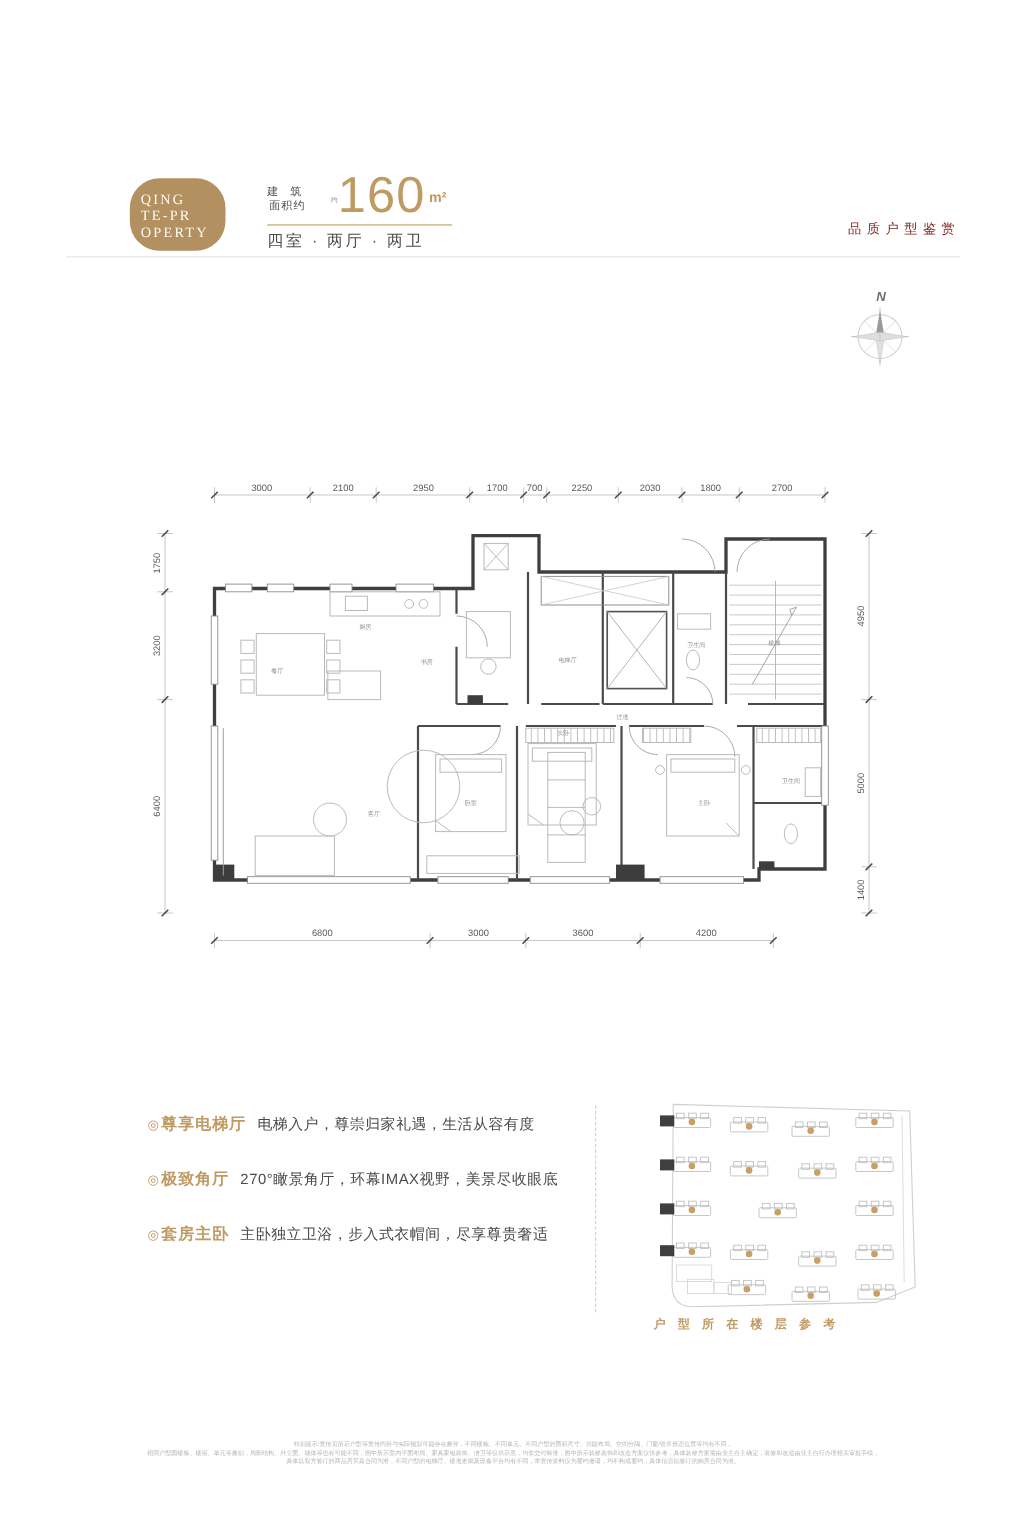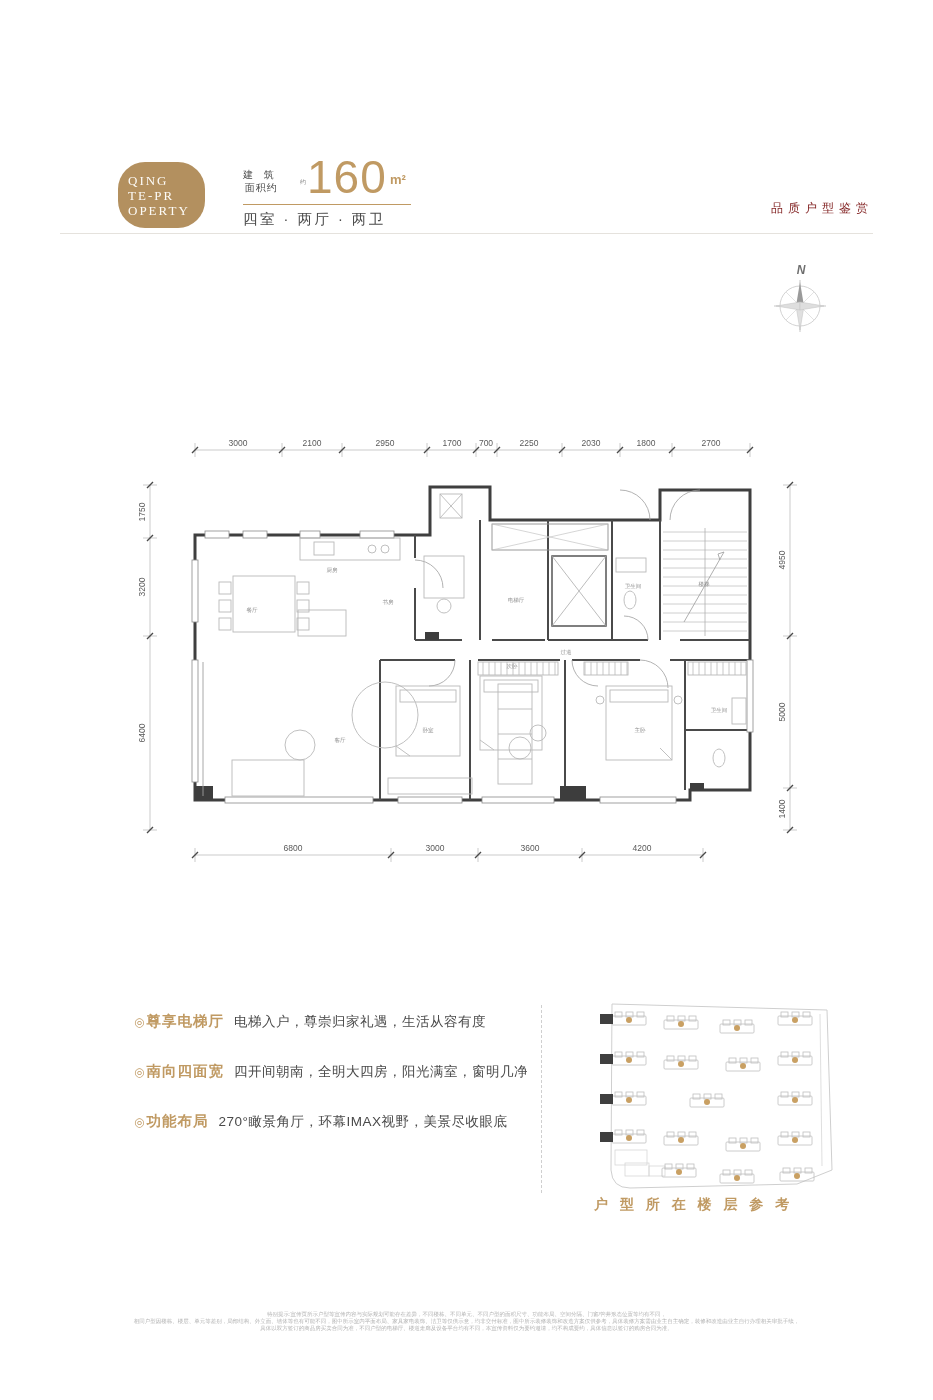--- a/index.html
+++ b/index.html
@@ -23,21 +23,21 @@
   .layout-line{position:absolute;left:0;top:52px;font-size:14.5px;color:#4a4a4a;letter-spacing:2.5px;font-weight:normal;}
   .right-title{right:60px;top:200px;font-size:12px;color:#7f1d1d;letter-spacing:5px;}
   .header-rule{left:60px;top:233px;width:813px;border-top:1px solid #e5e2dd;}
   
   .features{left:134px;top:1012px;width:420px;}
   .feat{position:relative;height:50px;}
   .feat .bullet{color:var(--accent_gold,#c09a63);font-size:12px;margin-right:2px;}
   .feat .title{color:var(--accent_gold,#c09a63);font-size:14.5px;font-weight:bold;letter-spacing:1px;}
   .feat .desc{color:#4a4a4a;font-size:13.5px;margin-left:10px;letter-spacing:0.5px;}
   .dash-sep{left:541px;top:1005px;height:188px;border-left:1px dashed #cfcfcf;}
-  .site-caption{left:594px;top:1196px;font-size:14px;color:var(--accent_gold,#c09a63);letter-spacing:4px;font-weight:bold;text-align:right;}
+  .site-caption{left:594px;top:1196px;font-size:11px;color:var(--accent_gold,#c09a63);letter-spacing:4px;font-weight:bold;text-align:right;}
   
   .footer{left:-382px;top:1310px;width:1697px;transform:scale(0.55);transform-origin:50% 0;
           text-align:center;color:#b3b3b3;font-size:10px;line-height:13.5px;}
   svg text{font-family:"Liberation Sans","DejaVu Sans",sans-serif;}
 </style>
 </head>
 <body>
 
 <div class="abs logo">
   <span>QING</span>
@@ -250,24 +250,24 @@
     <text x="719" y="712">卫生间</text>
     <text x="566" y="654">过道</text>
   </g>
 </svg>
 
 <div class="abs features">
   <div class="feat">
     <span class="bullet">◎</span><span class="title">尊享电梯厅</span><span class="desc">电梯入户，尊崇归家礼遇，生活从容有度</span>
   </div>
   <div class="feat">
-    <span class="bullet">◎</span><span class="title">南向四面宽</span><span class="desc">四开间朝南，全明大四房，阳光满室，窗明几净</span>
+    <span class="bullet">◎</span><span class="title">极致角厅</span><span class="desc">270°瞰景角厅，环幕IMAX视野，美景尽收眼底</span>
   </div>
   <div class="feat">
-    <span class="bullet">◎</span><span class="title">功能布局</span><span class="desc">270°瞰景角厅，环幕IMAX视野，美景尽收眼底</span>
+    <span class="bullet">◎</span><span class="title">套房主卧</span><span class="desc">主卧独立卫浴，步入式衣帽间，尽享尊贵奢适</span>
   </div>
 </div>
 
 <div class="abs dash-sep"></div>
 
 <svg class="abs" style="left:592px;top:998px;" width="245" height="195" viewBox="0 0 245 195">
   <path d="M20,6 L235,12 L240,172 L205,186 L38,190 Q20,190 19,172 Z" fill="none" stroke="#cfcfcf" stroke-width="1"></path>
   <g fill="none" stroke="#d7d7d7" stroke-width="0.8">
     <rect x="23" y="152" width="32" height="15"></rect>
       <rect x="33" y="165" width="24" height="13"></rect>

